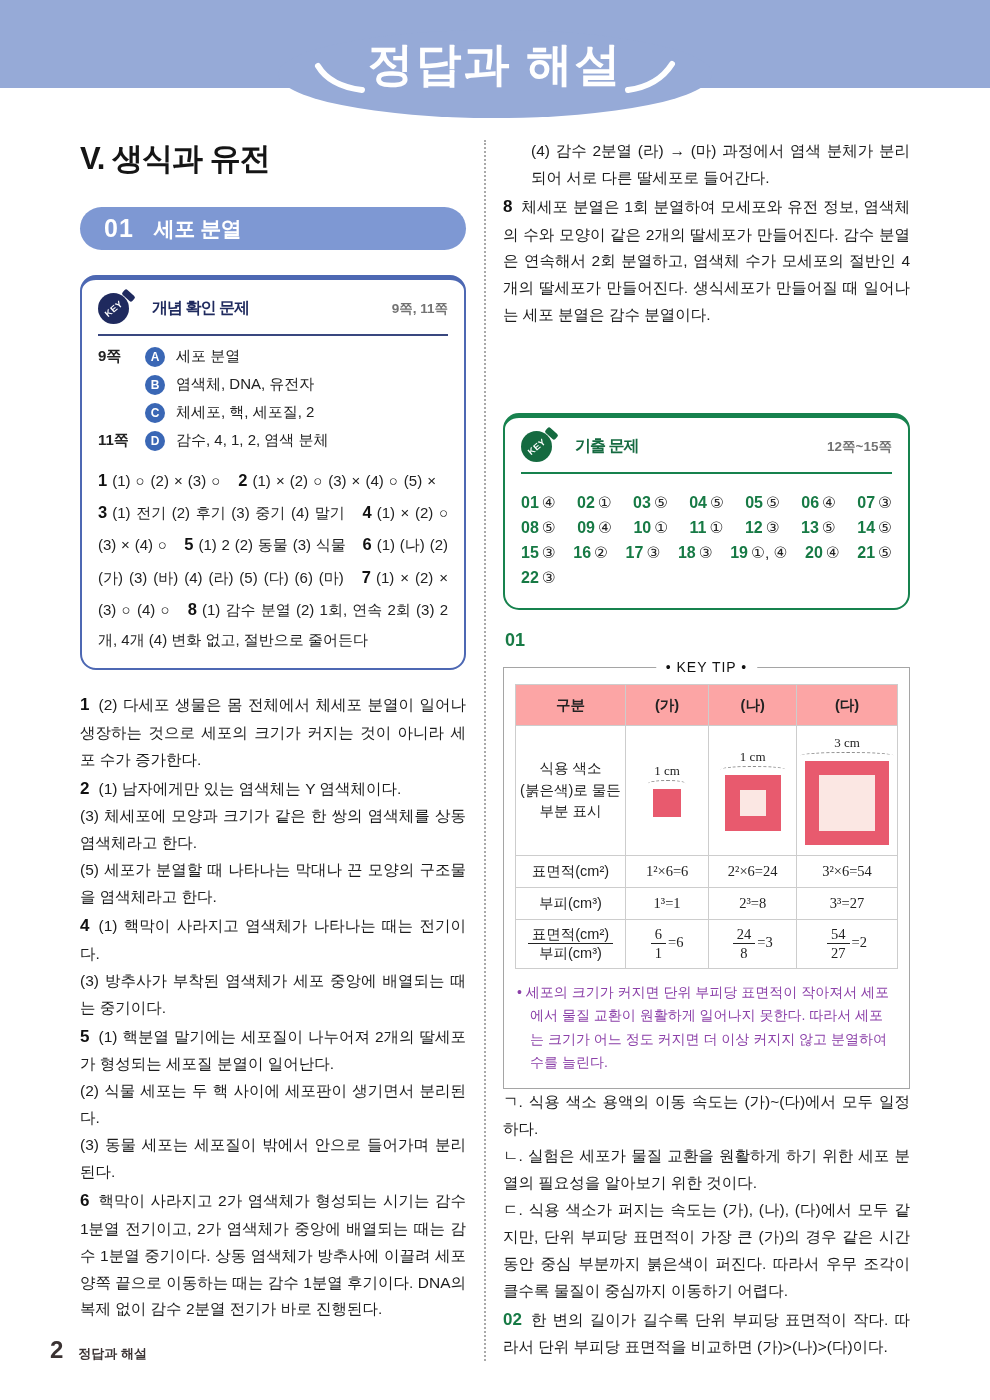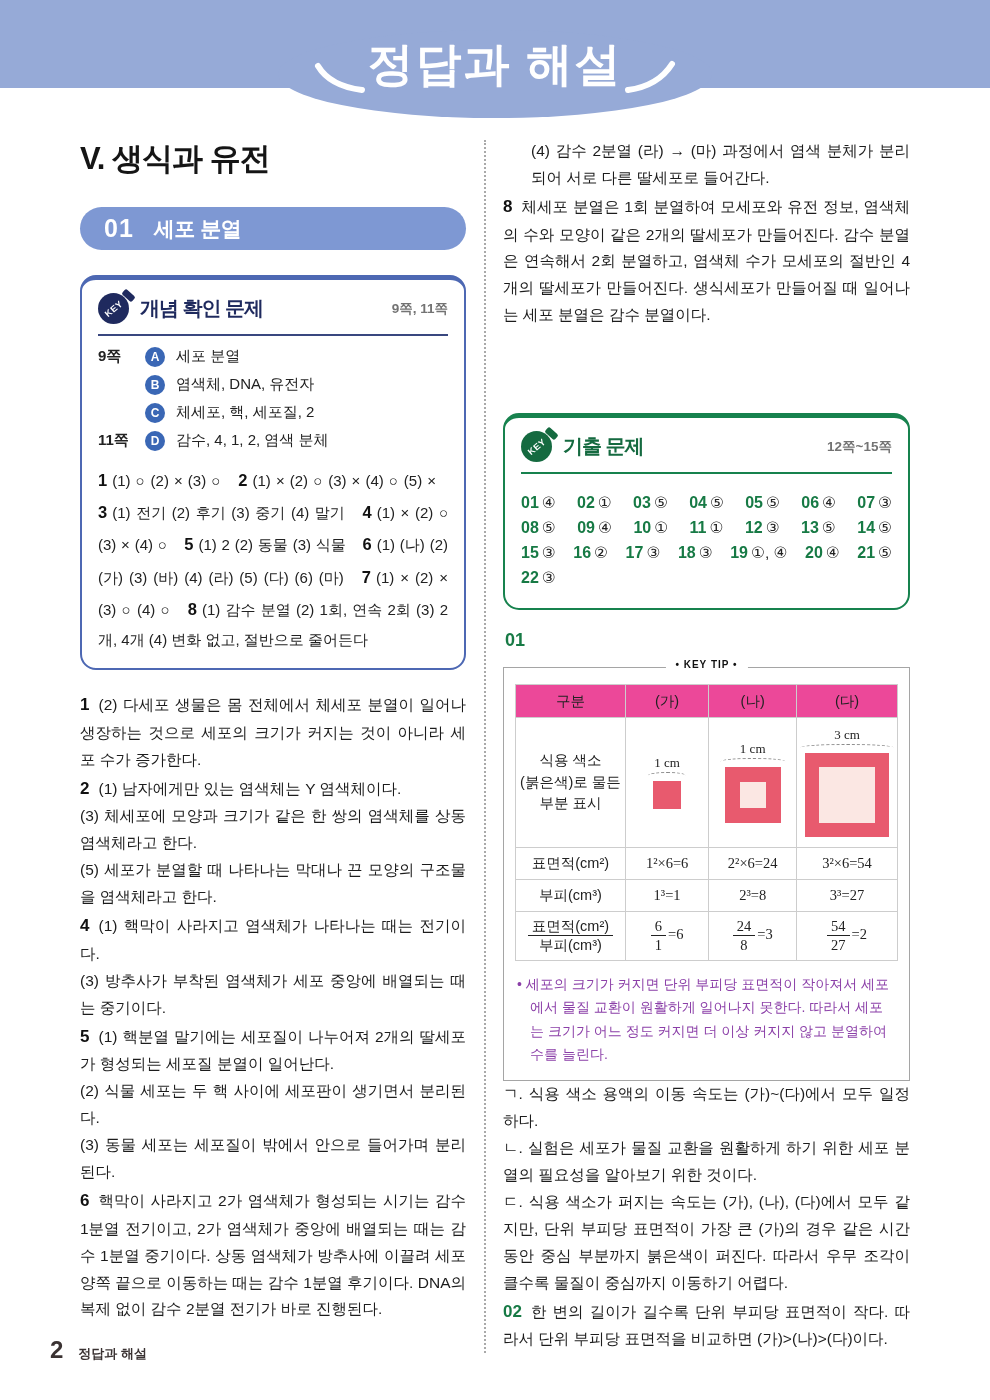--- a/index.html
+++ b/index.html
@@ -42,21 +42,21 @@
   .box-head{display:flex;align-items:center;padding:2px 2px 0 2px;}
   .key-icon{position:relative;width:31px;height:31px;border-radius:50%;
     background:var(--concept-navy);flex:none;}
   .key-icon.green{background:var(--exam-title);}
   .key-icon .k{position:absolute;left:0;top:0;width:100%;height:100%;display:flex;
     align-items:center;justify-content:center;color:#fff;font-size:9px;font-weight:800;
     transform:rotate(-40deg);letter-spacing:0.5px;}
   .key-icon::after{content:"";position:absolute;width:13px;height:7px;background:inherit;
     right:-6px;top:-1px;transform:rotate(42deg);border-radius:2px;background:var(--concept-navy);}
   .key-icon.green::after{background:var(--exam-title);}
-  .box-title{font-size:20px;font-weight:900;color:var(--concept-navy);margin-left:11px;letter-spacing:-1px;}
+  .box-title{font-size:16px;font-weight:900;color:var(--concept-navy);margin-left:23px;letter-spacing:-1px;}
   .box-title.green{color:var(--exam-title);}
   .box-pages{margin-left:auto;font-size:13.5px;font-weight:700;color:#737373;}
   .box-rule{border-top:2px solid #39477f;margin:10px 2px 11px;}
   .box-rule.green{border-color:var(--exam-green);}
 
   .keyed-row{display:flex;align-items:flex-start;margin:8px 2px;font-size:15px;color:#222;}
   .keyed-row .pg{width:47px;font-weight:700;flex:none;}
   .abcd{width:20px;height:20px;border-radius:50%;background:var(--abcd-blue);color:#fff;
     font-size:12px;font-weight:800;display:flex;align-items:center;justify-content:center;
     margin-right:11px;flex:none;}
@@ -78,25 +78,25 @@
   .exam-row.last{justify-content:flex-start;}
   .qcell{white-space:nowrap;}
   .qnum{font-size:16px;font-weight:900;color:var(--num-green);}
   .qans{font-size:15.5px;color:#222;margin-left:3px;}
 
   .q01-label{margin:20px 0 0 2px;font-size:18px;font-weight:900;color:var(--num-green);}
 
   
   .keytip{position:relative;border:1.5px solid #a5a5a5;margin-top:16px;padding:16px 11px 10px;}
   .keytip-label{position:absolute;top:-9px;left:50%;transform:translateX(-50%);
-    background:#fff;padding:0 10px;font-size:10px;font-weight:700;color:#111;letter-spacing:1px;white-space:nowrap;}
+    background:#fff;padding:0 10px;font-size:14px;font-weight:400;color:#111;letter-spacing:1px;white-space:nowrap;}
   table.kt{width:100%;border-collapse:collapse;}
   table.kt th,table.kt td{border:1px solid #cdcdcd;text-align:center;vertical-align:middle;
     font-size:14.5px;padding:6px 3px;color:#222;}
-  table.kt th{background:#ec4899;font-weight:400;height:33px;}
+  table.kt th{background:#fca5a5;font-weight:700;height:41px;}
   td.vis-label{white-space:pre-line;line-height:1.5;}
   td.formula{font-family:"Liberation Serif","DejaVu Serif",serif;font-size:15.5px;}
   .sq-wrap{display:flex;flex-direction:column;align-items:center;justify-content:center;padding:4px 0;}
   .cm{font-family:"Liberation Serif","DejaVu Serif",serif;font-size:13px;color:#222;line-height:1.1;}
   .arc{height:7px;border-top:1.2px dashed #888;border-radius:50%;margin:1px 0 2px;}
   .sq{background:var(--red-square);display:flex;align-items:center;justify-content:center;}
   .sq .in{background:var(--pink-inner);}
   .sq.s1{width:28px;height:28px;}
   .sq.s2{width:56px;height:56px;} .sq.s2 .in{width:26px;height:26px;}
   .sq.s3{width:84px;height:84px;} .sq.s3 .in{width:56px;height:56px;}

